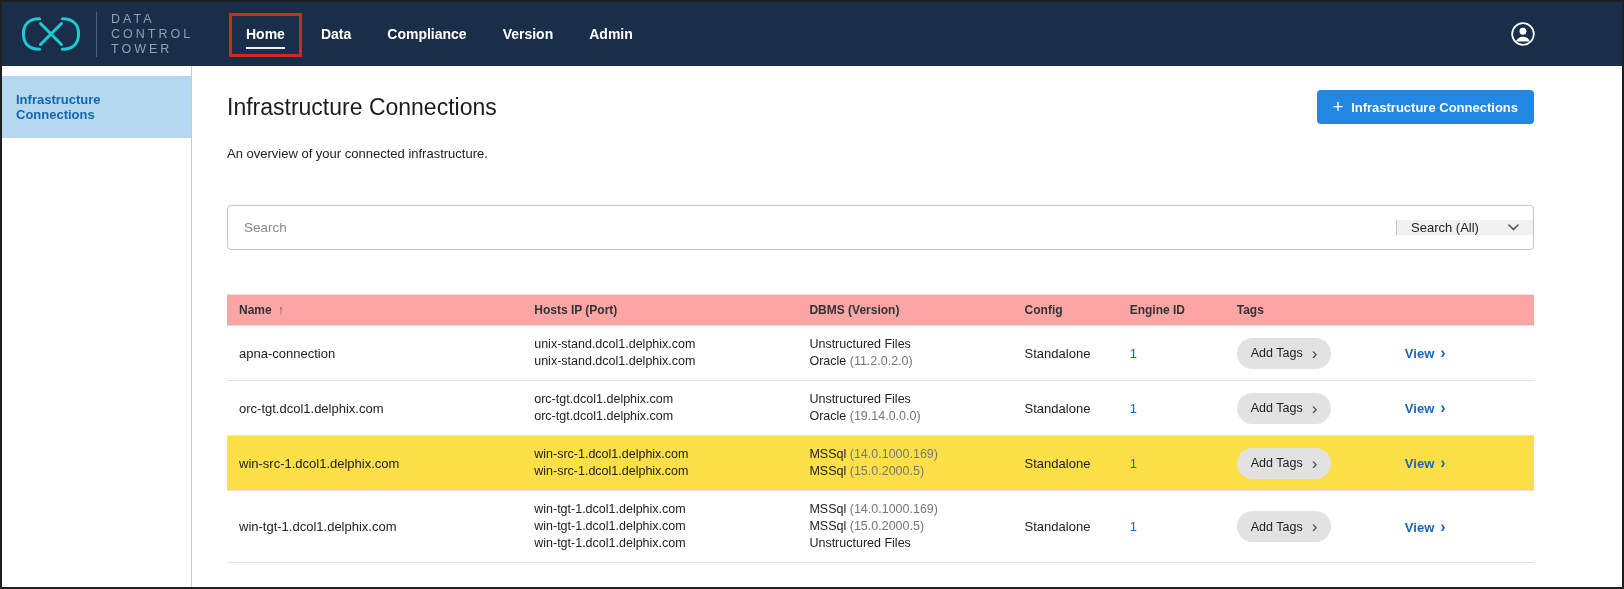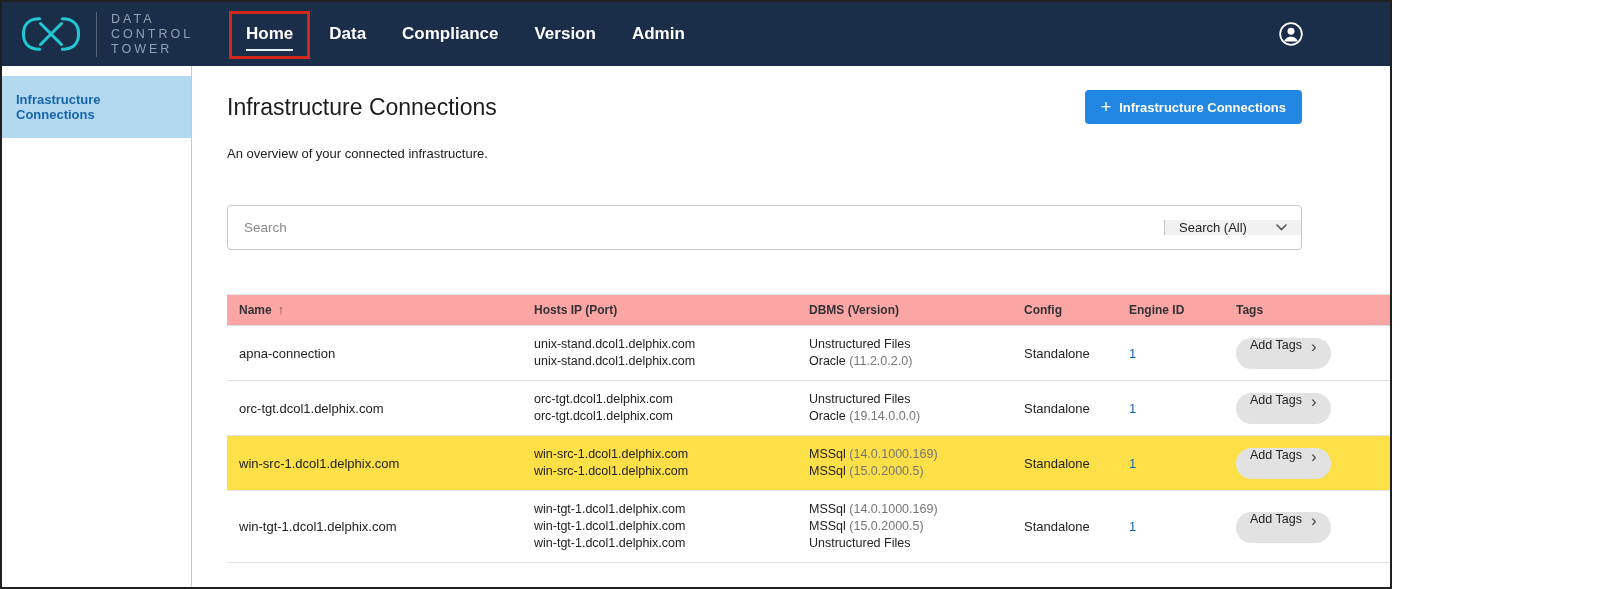--- a/index.html
+++ b/index.html
@@ -1,19 +1,19 @@
 <!DOCTYPE html>
 <html><head>
 <meta charset="utf-8">
 <style>
   * { margin: 0; padding: 0; box-sizing: border-box; }
   html, body { width: 1624px; height: 589px; }
   body { font-family: "Liberation Sans", sans-serif; background: #fff; }
   .screen {
-    width: 1392px; height: 589px;
+    width: 1624px; height: 589px;
     border: 2px solid #1f1f1f;
     display: flex; flex-direction: column;
     overflow: hidden; background: #fff;
   }
 
   
   .navbar {
     height: 64px; flex: 0 0 64px;
     background: #1a2e49;
     display: flex; align-items: center;
@@ -23,21 +23,21 @@
   .logo-mark { width: 62px; height: 38px; flex: 0 0 62px; }
   .logo-text {
     margin-left: 14px; padding-left: 14px;
     border-left: 1px solid rgba(255,255,255,0.25);
     color: #8fa1b3; font-size: 12.5px; letter-spacing: 3px;
     line-height: 15px; text-transform: uppercase; white-space: nowrap;
   }
   .main-nav { display: flex; list-style: none; margin-left: 54px; align-items: center; }
   .nav-item {
     position: relative; margin-right: 36px;
-    font-size: 17px; font-weight: 700; color: #fff; cursor: pointer;
+    font-size: 14px; font-weight: 700; color: #fff; cursor: pointer;
     white-space: nowrap;
   }
   .nav-item .active-underline { display: none; }
   .nav-item.active .active-underline {
     display: block; position: absolute; left: 0; right: 0; bottom: -7px;
     height: 2px; background: #e9f2fa;
   }
   .nav-item .annotation-box { display: none; }
   .nav-item.active .annotation-box {
     display: block; position: absolute;
@@ -104,21 +104,21 @@
     padding: 10px 12px; font-size: 13px; color: #222;
     border-bottom: 1px solid #e2e2e2; vertical-align: middle;
   }
   .conn-table tbody tr.highlighted { background: #fde047; }
   .cell-hosts div, .cell-dbms div { line-height: 17px; font-size: 12.5px; }
   .cell-dbms .version { color: #767676; }
   .engine-link, .view-link { color: #1566c0; text-decoration: none; cursor: pointer; }
   .view-link { font-weight: 700; white-space: nowrap; }
   .chev-right { color: inherit; font-size: 16px; font-weight: 700; margin-left: 6px; line-height: 1; }
   .tag-pill {
-    display: inline-flex; align-items: flex-start;
+    display: inline-flex; align-items: center;
     background: #e2e2e2; border: none; border-radius: 16px;
     height: 31px; padding: 0 14px; font-size: 12.5px; color: #222;
     font-family: "Liberation Sans", sans-serif; cursor: pointer; white-space: nowrap;
   }
   .tag-pill .chev-right { color: #444; font-weight: 400; font-size: 17px; margin-left: 9px; }
 </style>
 </head>
 <body>
 
 <div class="screen">

